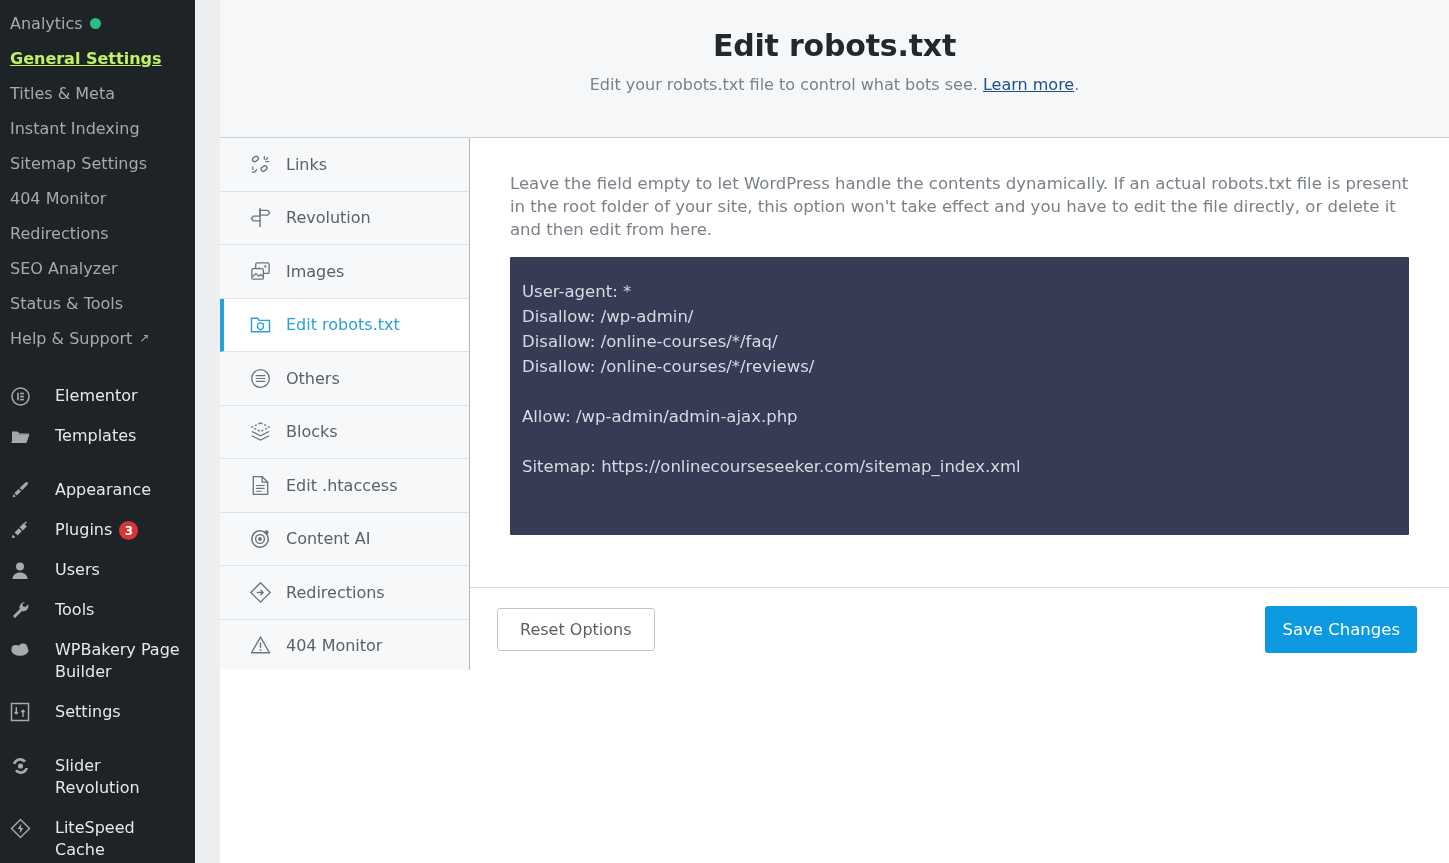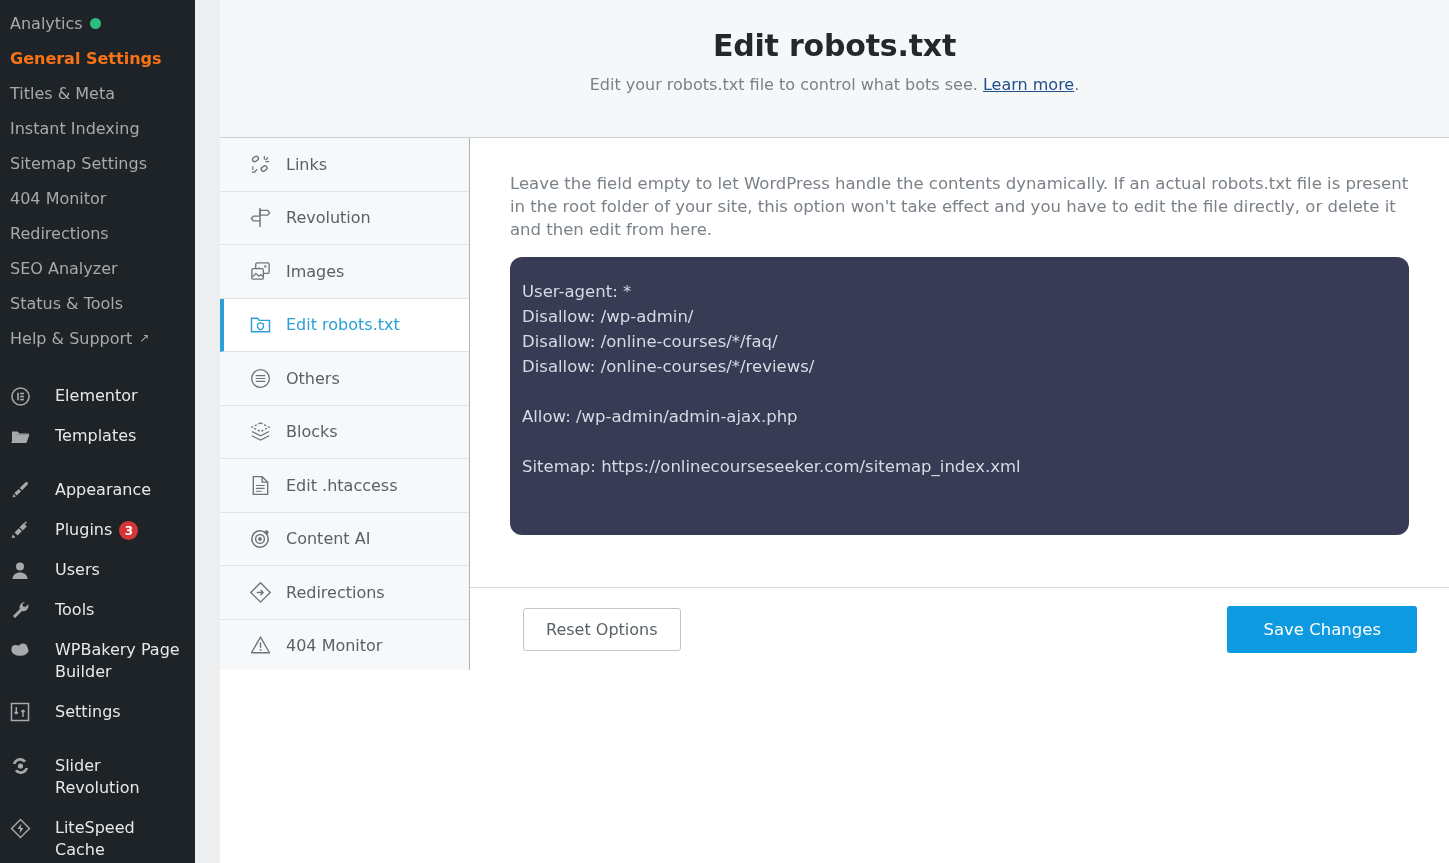--- a/index.html
+++ b/index.html
@@ -16,21 +16,21 @@
     background: #1d2327; color: #c3c4c7;
     padding-top: 6px; overflow: hidden; position: relative;
   }
   .wp-sub { padding: 0 0 6px 0; }
   .wp-sub-item {
     display: flex; align-items: center; gap: 7px;
     padding: 4px 10px 4px 10px;
     font-size: 16px; color: #a7aaad; line-height: 27px;
     white-space: nowrap; cursor: pointer;
   }
-  .wp-sub-item.current { color: #f97316; font-weight: bold; }
+  .wp-sub-item.current { color: #bef264; font-weight: bold; text-decoration: underline; }
   .dot-green { width: 11px; height: 11px; border-radius: 50%; background: #2ebb7f; display: inline-block; }
   .ext-ico { font-size: 12px; color: #a7aaad; }
 
   .wp-gap { height: 14px; }
   .wp-main-item {
     display: flex; align-items: flex-start; gap: 24px;
     padding: 9px 10px 9px 9px;
     font-size: 16px; color: #e8e8e8; line-height: 22px;
     cursor: pointer; position: relative;
   }
@@ -89,44 +89,44 @@
   .nav-spacer { background: #f7f8f9; height: 100%; }
 
   
   .content-col { flex: 1 1 auto; display: flex; flex-direction: column; background: #fff; min-width: 0; }
   .content-body { flex: 1 1 auto; padding: 34px 40px 0 40px; }
   .notice {
     font-size: 16.5px; line-height: 23px; color: #7a8189;
     max-width: 900px; margin-bottom: 16px;
   }
   .editor {
-    background: #373b54; border-radius: 12px;
+    background: #373b54; border-radius: 1px;
     padding: 22px 12px 22px 12px;
     height: 278px; overflow: hidden;
   }
   .editor pre {
     font-family: "DejaVu Sans", "Liberation Sans", sans-serif;
     font-size: 16.5px; line-height: 25px; color: #d8dae4;
     white-space: pre; padding-left: 0;
   }
 
   .content-foot {
     border-top: 1px solid #d3d8dc; background: #fff;
     height: 83px; flex: 0 0 83px;
     display: flex; align-items: center; justify-content: space-between;
     padding: 0 32px 0 27px;
   }
   .btn-reset {
     background: #fff; border: 1px solid #bfc6cb; border-radius: 3px;
     padding: 11px 22px; font-size: 16px; color: #5a6166;
-    cursor: pointer; font-family: inherit; margin-left: 26px;
+    cursor: pointer; font-family: inherit;
   }
   .btn-save {
     background: #0d9ae0; border: none; border-radius: 3px;
-    padding: 14px 36px; font-size: 16.5px; color: #fff;
+    padding: 14px 17px; font-size: 16.5px; color: #fff;
     cursor: pointer; font-family: inherit;
   }
   svg { display: block; }
 </style>
 </head>
 <body>
 
 <div class="app">
 
   <nav class="wp-sidebar">

